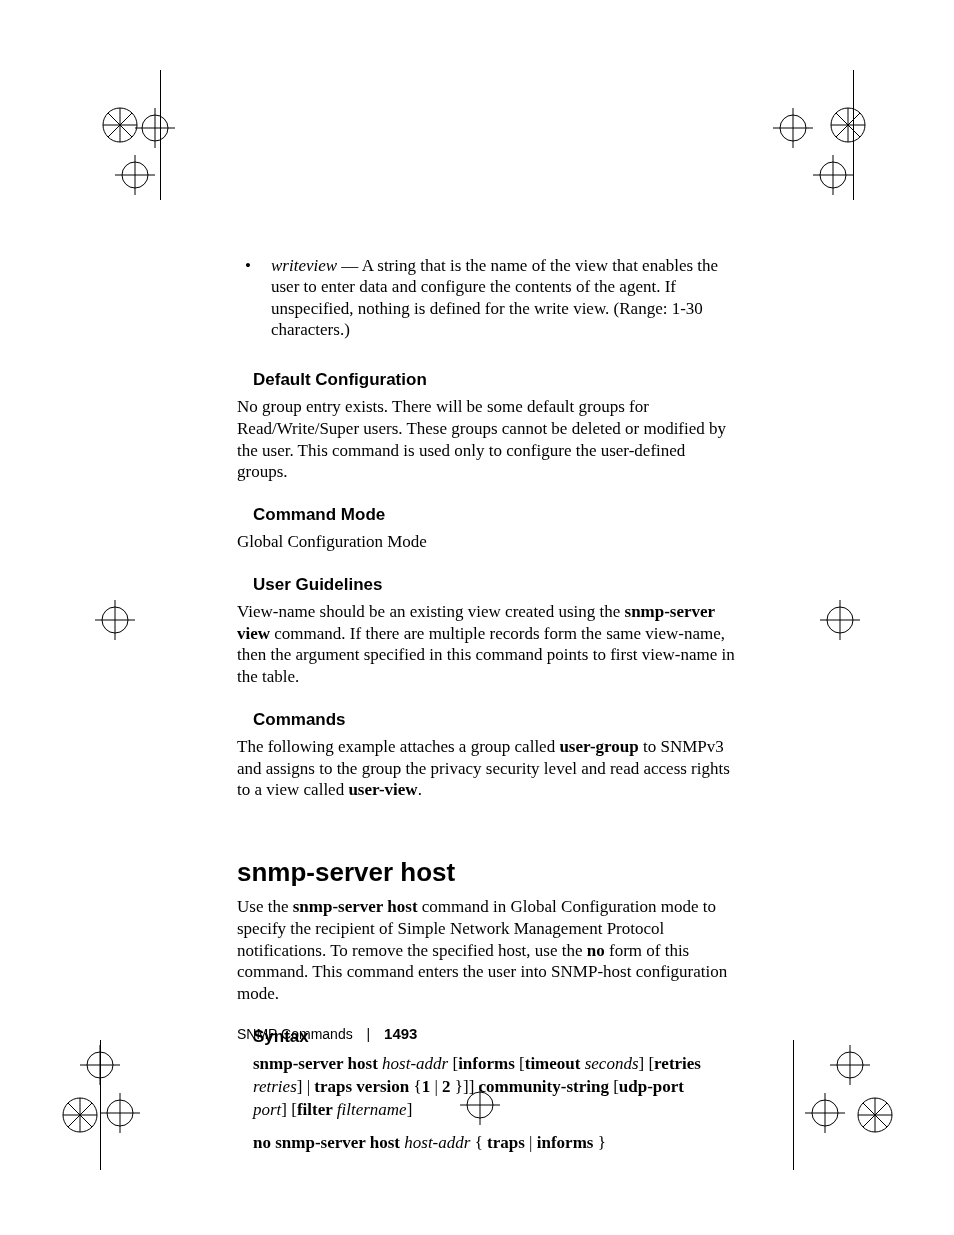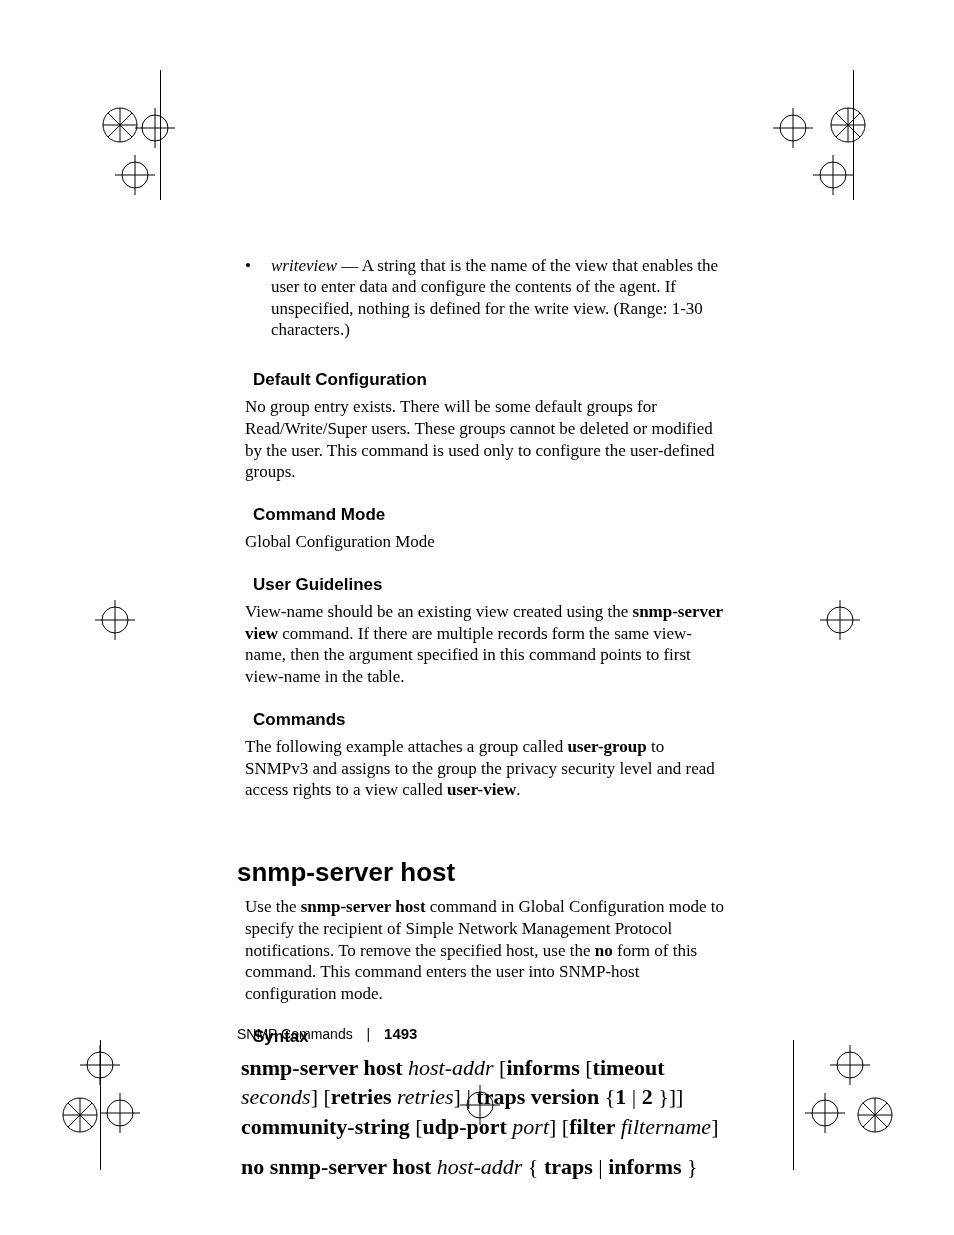--- a/index.html
+++ b/index.html
@@ -40,32 +40,32 @@
   .bold { font-weight: bold; }
   h3.subhead {
     font-family: Arial, Helvetica, sans-serif;
     font-weight: bold;
     font-size: 17px;
     margin: 22px 16px 6px;
   }
   p.body {
     font-size: 17px;
     line-height: 1.28;
-    margin: 0 8px 12px;
+    margin: 0 0 12px;
   }
   h2.command {
     font-family: Arial, Helvetica, sans-serif;
     font-weight: bold;
     font-size: 26px;
     margin: 56px 0 8px;
   }
   .syntax-block {
-    font-size: 22px;
+    font-size: 17px;
     line-height: 1.35;
-    margin: 0 4px 10px;
+    margin: 0 16px 10px;
   }
   .footer {
     position: absolute;
     left: 0;
     top: 770px;
     width: 500px;
     text-align: left;
     font-family: Arial, Helvetica, sans-serif;
     font-size: 14px;
   }

